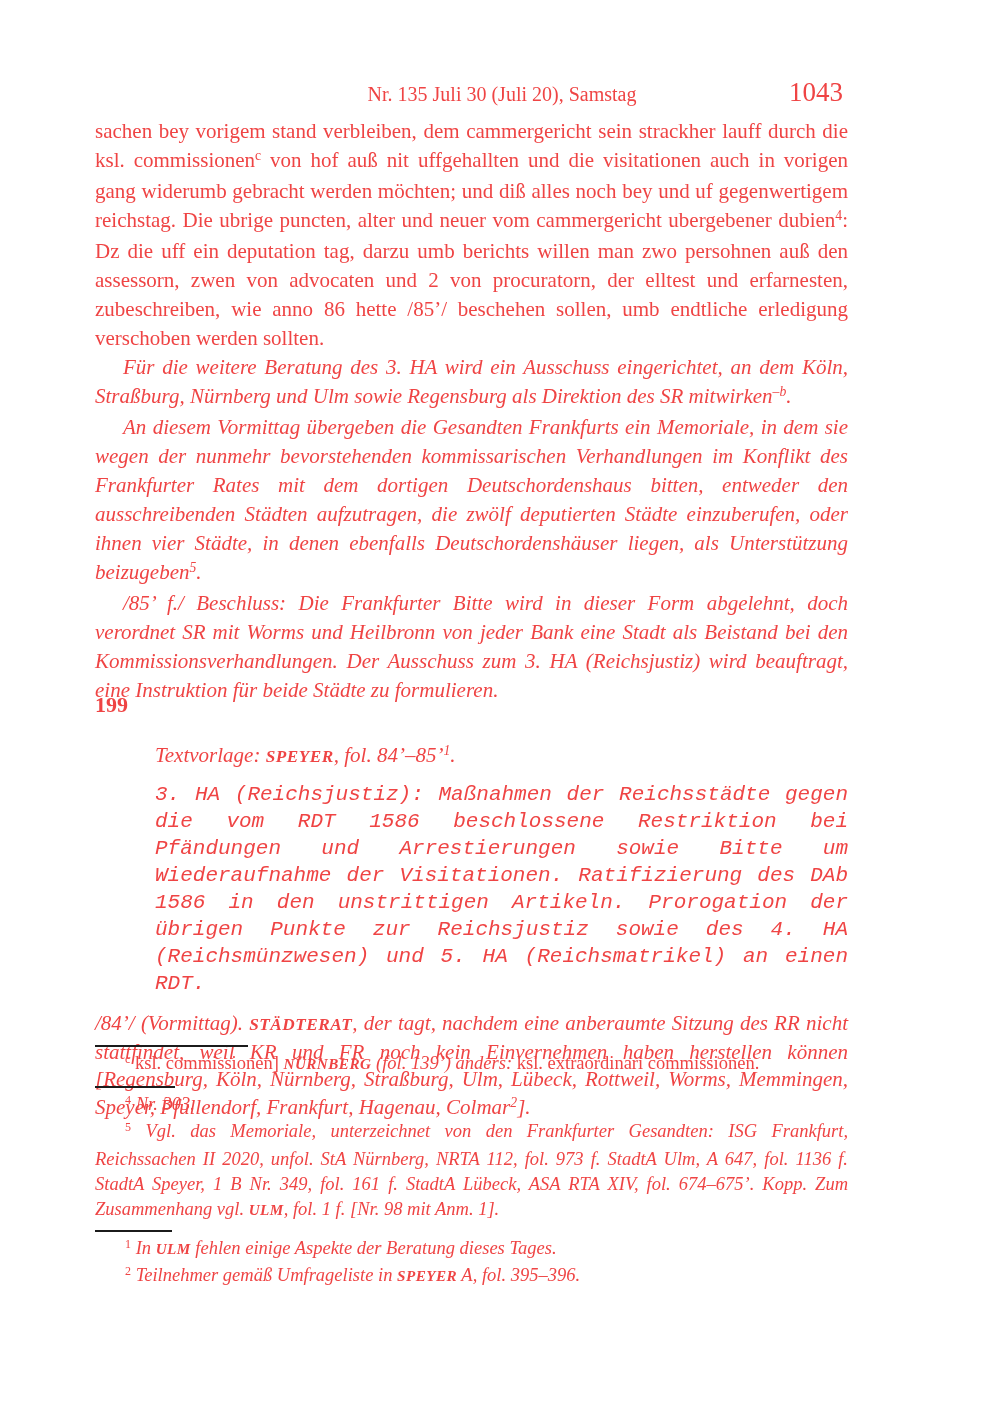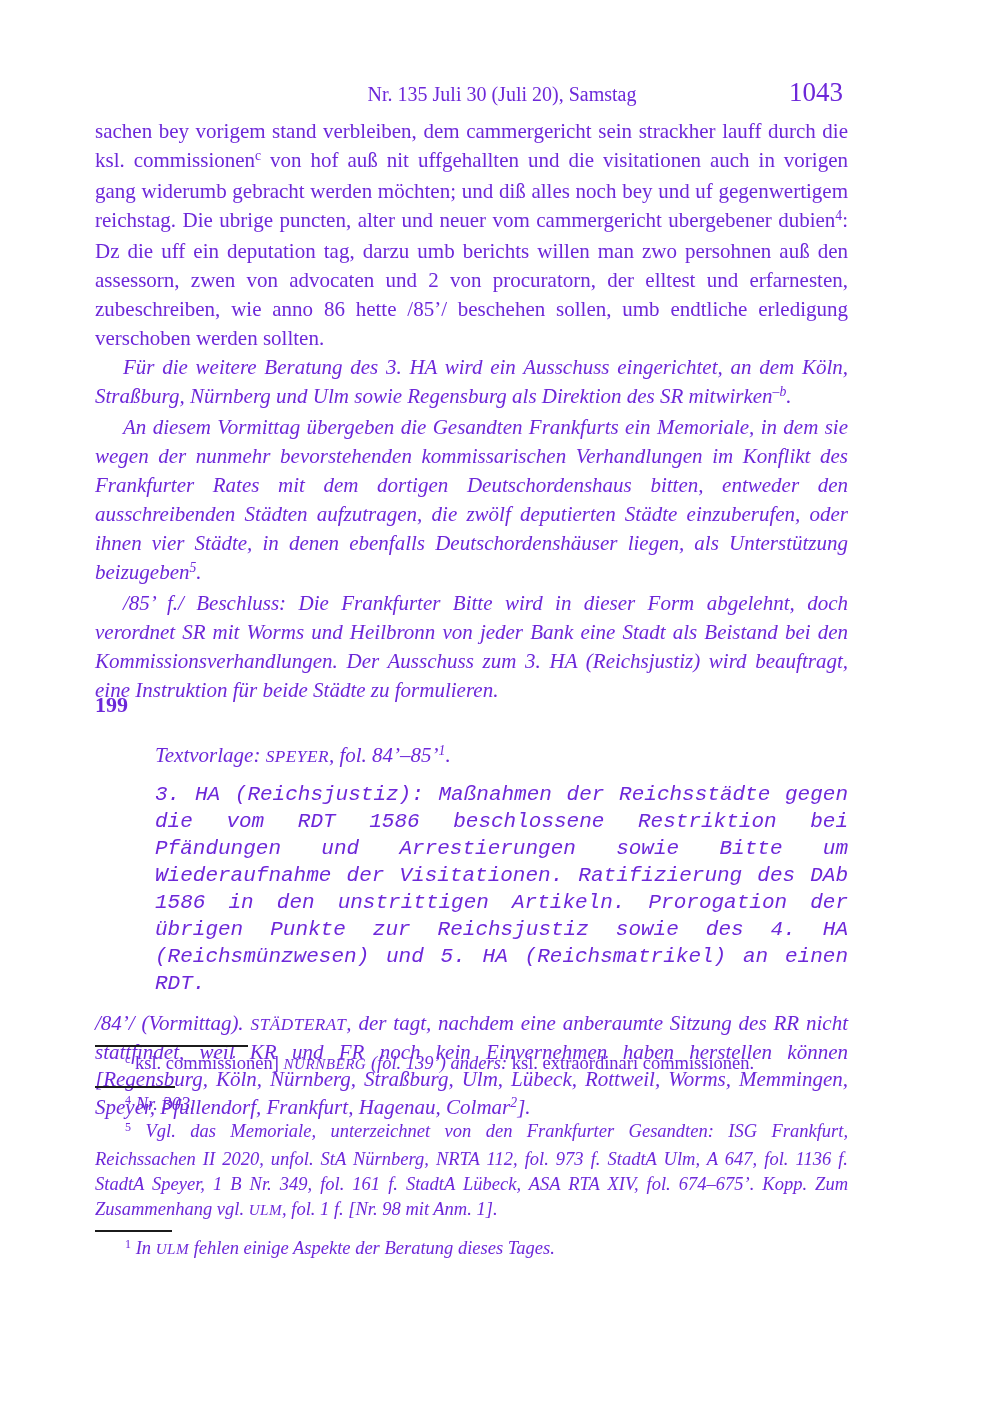--- a/index.html
+++ b/index.html
@@ -2,21 +2,21 @@
 <html lang="de"><head>
 <meta charset="utf-8">
 <style>
   html, body { margin: 0; padding: 0; background: #e8e8e8; }
   .page {
     position: relative;
     width: 1004px;
     height: 1418px;
     margin: 0 auto;
     background: #ffffff;
-    color: #6d28d9;
+    color: #ef4444;
     font-family: "Liberation Serif", "DejaVu Serif", serif;
     overflow: hidden;
   }
   .textblock { position: absolute; left: 95px; width: 753px; }
 
   
   .pagehead { position: absolute; left: 0; top: 78px; width: 1004px; height: 34px; }
   .running-head {
     position: absolute; left: 0; right: 0; top: 5px;
     text-align: center; font-size: 20px; line-height: 22px;
@@ -43,21 +43,21 @@
   .footnotes { top: 1042px; font-size: 18.5px; line-height: 25.2px; }
   .fn { margin: 0; text-indent: 30px; text-align: justify; }
   .fn-rule { height: 0; border-top: 2px solid #1b1b1b; margin: 0 0 4px 0; }
   .rule-1 { width: 153px; margin-top: 3px; }
   .rule-2 { width: 80px; margin-top: 8px; }
   .rule-3 { width: 77px; margin-top: 8px; }
 
   
   .seg-sup { font-size: 0.65em; position: relative; top: -0.5em; }
   .seg-i { font-style: italic; text-align: right; }
-  .seg-c { font-size: 0.82em; letter-spacing: 0.03em; }
+  .seg-c { font-size: 0.82em; letter-spacing: 0.03em; font-weight: bold; }
 </style>
 </head>
 <body>
 
 <div class="page">
 
   <header class="pagehead">
     <div class="running-head">Nr. 135 Juli 30 (Juli 20), Samstag</div>
     <div class="page-number">1043</div>
   </header>
@@ -79,15 +79,16 @@
   </section>
 
   <footer class="textblock footnotes">
     <div class="fn-rule rule-1"></div>
     <p class="fn"><span class="seg-sup">c</span><span> ksl. commissionen] </span><span class="seg-i seg-c">NÜRNBERG</span><span class="seg-i"> (fol. 139’) anders:</span><span> ksl. extraordinari commissionen.</span></p>
     <div class="fn-rule rule-2"></div>
     <p class="fn"><span class="seg-sup">4</span><span> </span><span class="seg-i">Nr. 303.</span></p>
     <p class="fn"><span class="seg-sup">5</span><span> </span><span class="seg-i">Vgl. das Memoriale, unterzeichnet von den Frankfurter Gesandten: ISG Frankfurt, Reichssachen II 2020, unfol. StA Nürnberg, NRTA 112, fol. 973 f. StadtA Ulm, A 647, fol. 1136 f. StadtA Speyer, 1 B Nr. 349, fol. 161 f. StadtA Lübeck, ASA RTA XIV, fol. 674–675’. Kopp. Zum Zusammenhang vgl. </span><span class="seg-i seg-c">ULM</span><span class="seg-i">, fol. 1 f. [Nr. 98 mit Anm. 1].</span></p>
     <div class="fn-rule rule-3"></div>
     <p class="fn"><span class="seg-sup">1</span><span> </span><span class="seg-i">In </span><span class="seg-i seg-c">ULM</span><span class="seg-i"> fehlen einige Aspekte der Beratung dieses Tages.</span></p>
+    <p class="fn"><span class="seg-sup">2</span><span> </span><span class="seg-i">Teilnehmer gemäß Umfrageliste in </span><span class="seg-i seg-c">SPEYER</span><span class="seg-i"> A, fol. 395–396.</span></p>
   </footer>
 
 </div>
 
 </body></html>

